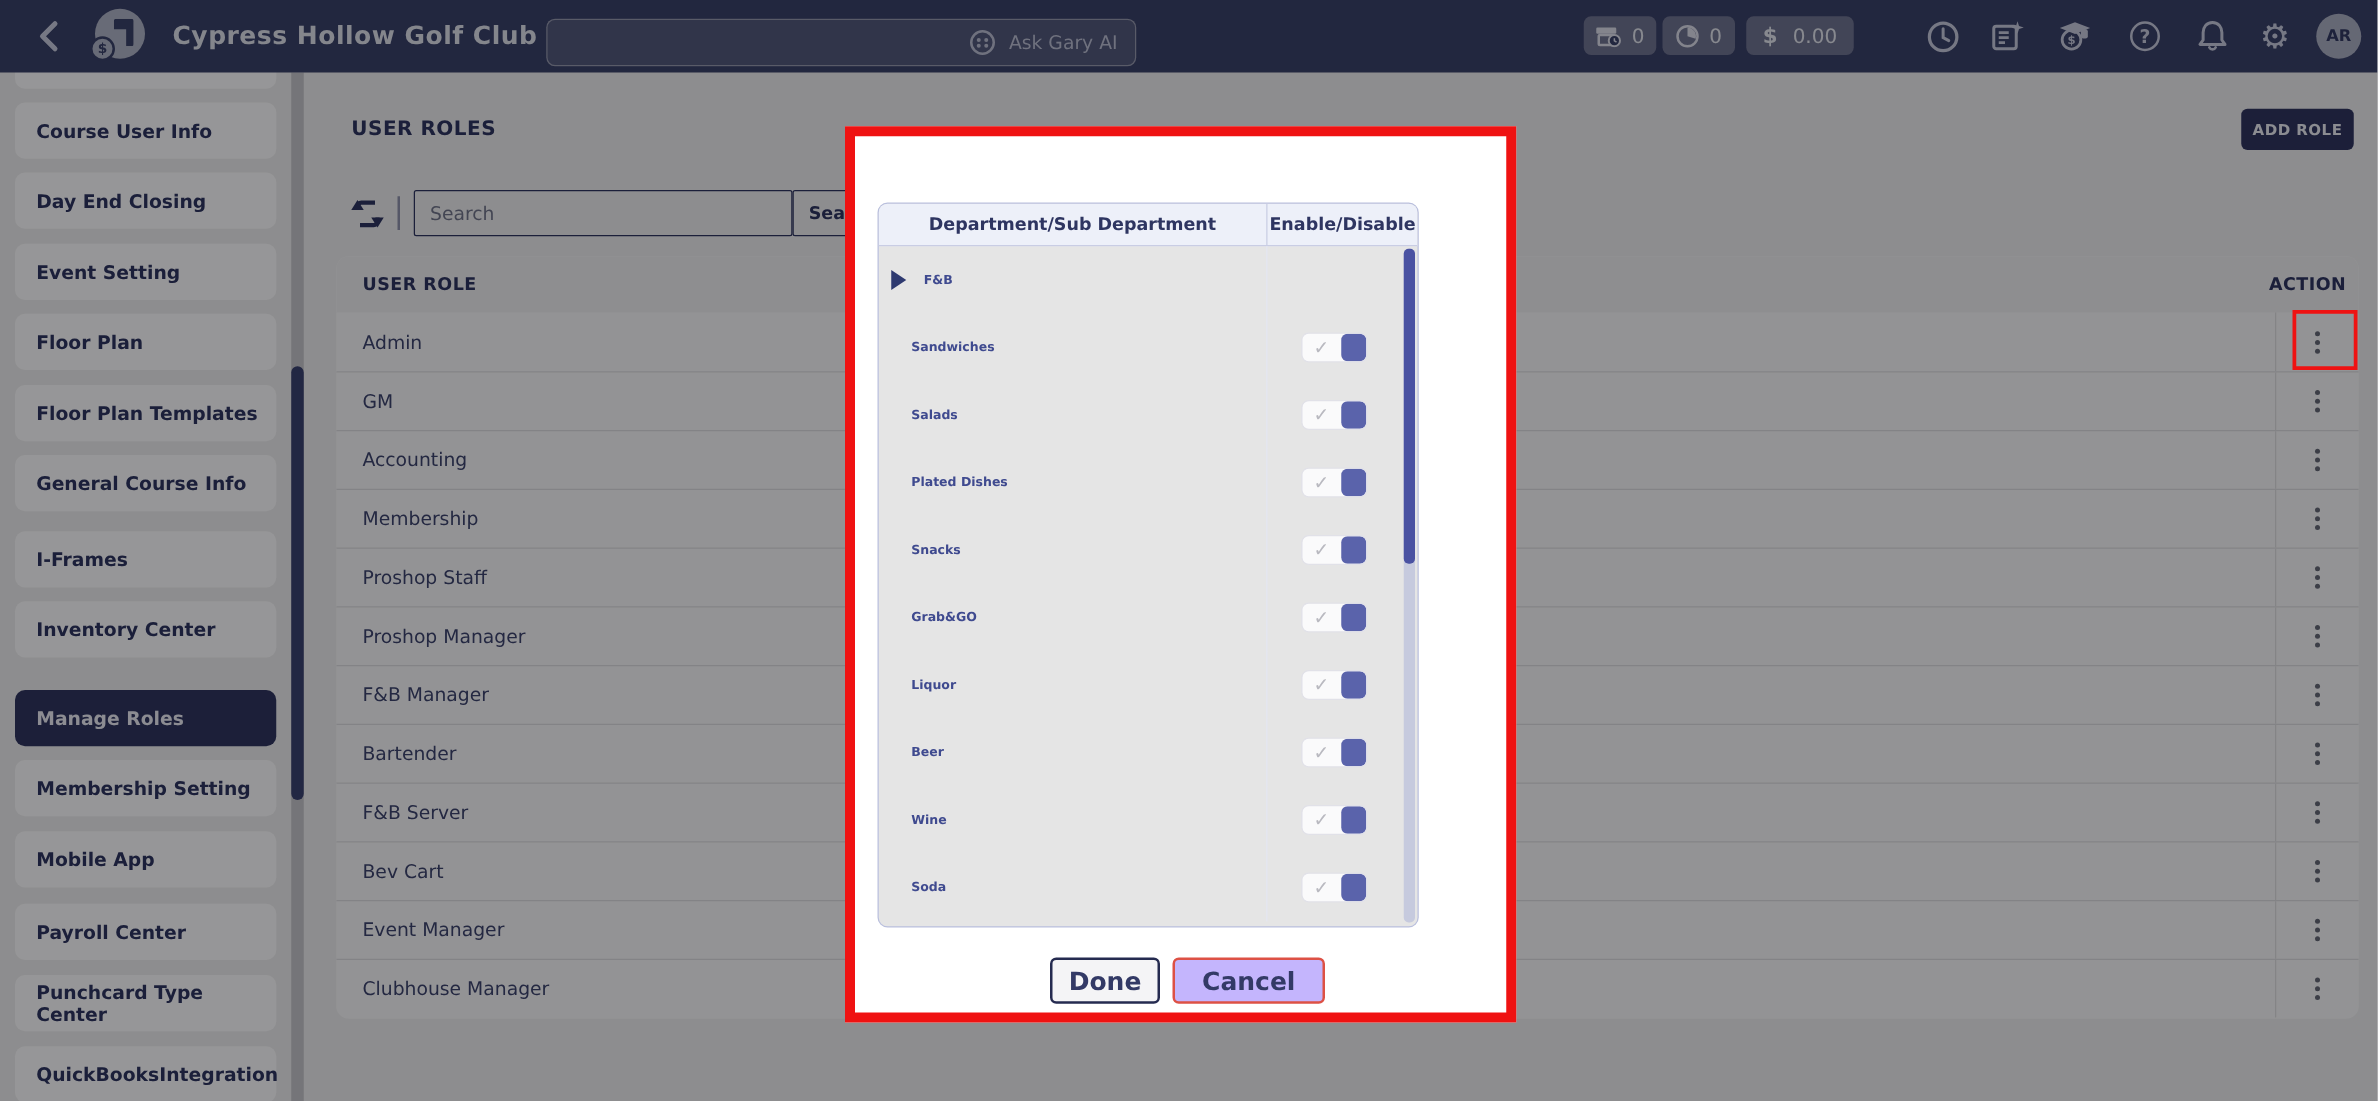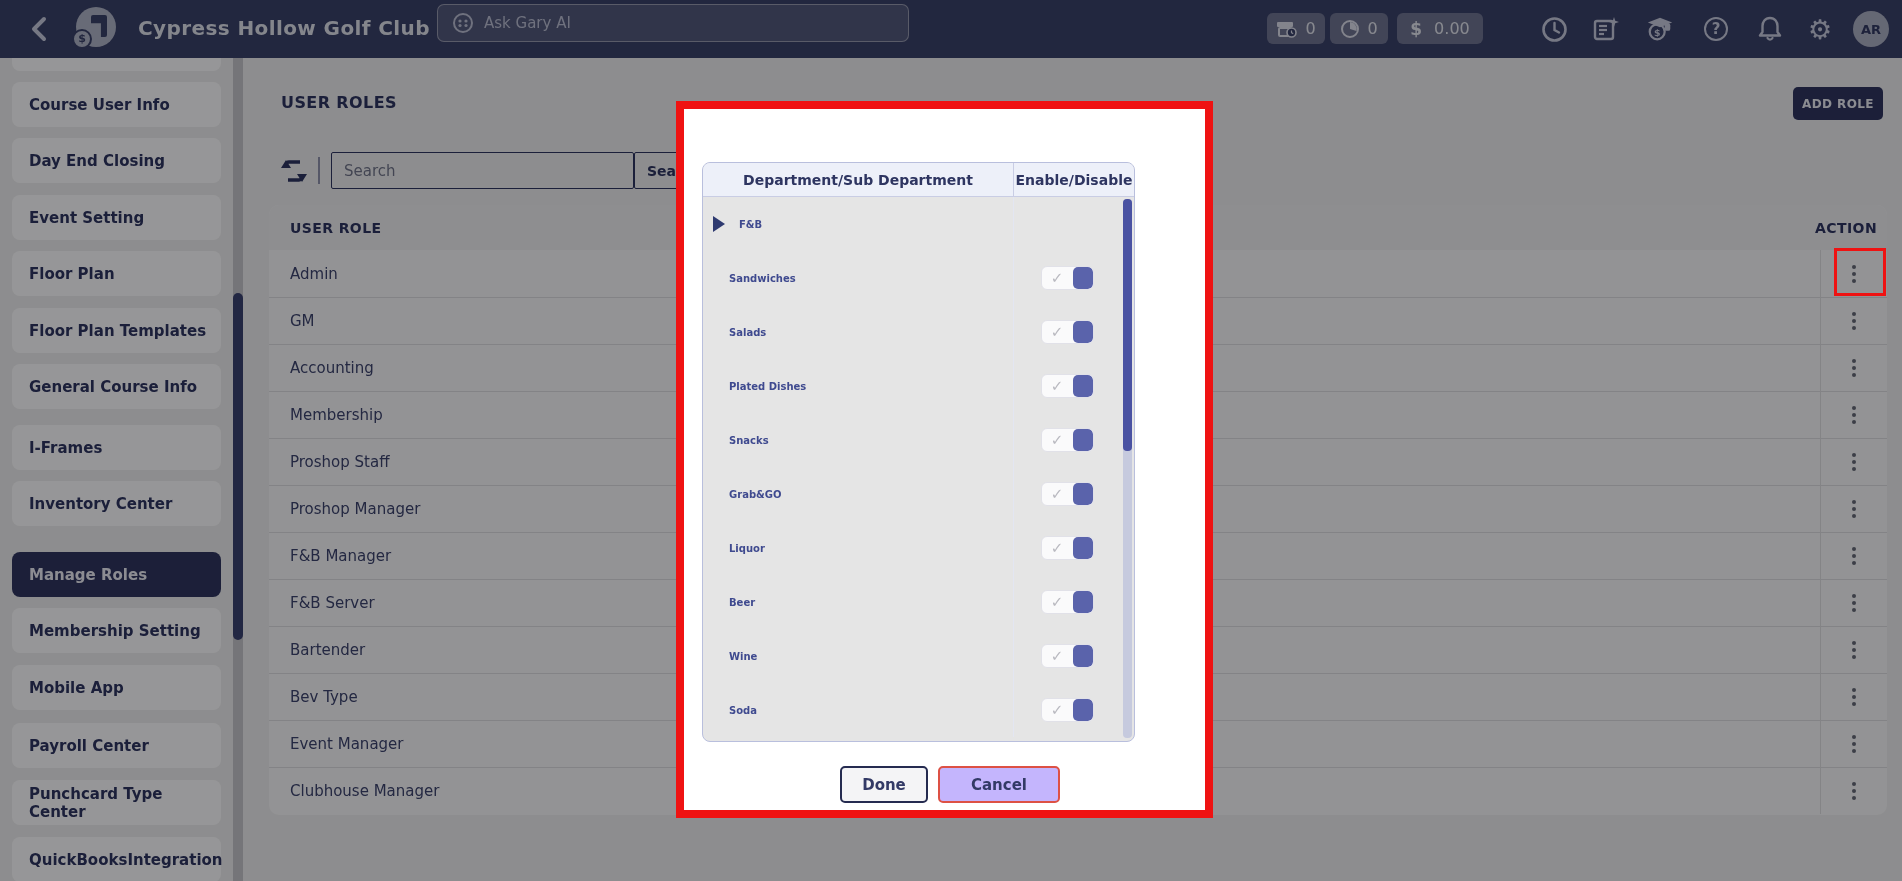--- a/index.html
+++ b/index.html
@@ -11,21 +11,21 @@
   .stage { position:absolute; inset:0; width:1902px; height:881px; overflow:hidden; }
 
   
   .header { position:absolute; left:0; top:0; width:1902px; height:58px; background:#3a4169; z-index:10; }
   .back { position:absolute; left:24px; top:13px; width:32px; height:32px; cursor:pointer; }
   .logo { position:absolute; left:72px; top:7px; width:44px; height:44px; }
   .logo .big { position:absolute; right:0; top:0; width:40px; height:40px; border-radius:50%; background:#aeb3c6; }
   .logo .flag { position:absolute; right:9px; top:8px; width:16px; height:22px; background:#3a4169; border-radius:2px; clip-path:polygon(0 0,100% 0,100% 100%,62% 100%,62% 38%,0 38%); }
   .logo .coin { position:absolute; left:0; bottom:2px; width:20px; height:20px; border-radius:50%; background:#aeb3c6; border:2px solid #3a4169; color:#3a4169; font-size:11px; font-weight:bold; text-align:center; line-height:16px; }
   .app-title { position:absolute; left:138px; top:16px; color:#dcdfea; font-size:20px; font-weight:bold; letter-spacing:.4px; }
-  .gary { position:absolute; left:437px; top:4px; width:472px; height:38px; background:rgba(255,255,255,.13); border:1px solid rgba(255,255,255,.38); border-radius:7px; display:flex; align-items:center; gap:10px; padding:0 14px; }
+  .gary { position:absolute; left:437px; top:15px; width:472px; height:38px; background:rgba(255,255,255,.13); border:1px solid rgba(255,255,255,.38); border-radius:7px; display:flex; align-items:center; gap:10px; padding:0 14px;justify-content:flex-end; }
   .gary-ph { color:#b9bdd2; font-size:15px; }
   .hbadge { position:absolute; top:13px; height:31px; background:rgba(255,255,255,.27); border-radius:6px; display:flex; align-items:center; justify-content:center; gap:7px; color:#e2e4ee; font-size:16px; padding:0 10px; cursor:pointer; }
   .hicon { position:absolute; top:15px; width:28px; height:28px; display:flex; align-items:center; justify-content:center; cursor:pointer; }
   .q-circle { width:24px; height:24px; border:2.5px solid #c5c9dd; border-radius:50%; color:#c5c9dd; font-weight:bold; font-size:15px; display:flex; align-items:center; justify-content:center; }
   .gear-glyph { color:#c5c9dd; font-size:27px; line-height:1; }
   .avatar { position:absolute; left:1853px; top:11px; width:36px; height:36px; border-radius:50%; background:#a9aec2; color:#323a63; font-size:13px; font-weight:bold; display:flex; align-items:center; justify-content:center; cursor:pointer; }
 
   
   .side-item { position:absolute; left:12px; width:209px; height:45px; background:#fbfbfd; border-radius:8px; display:flex; align-items:center; padding-left:17px; color:#2e3561; font-size:15px; font-weight:bold; cursor:pointer; }
   .side-item.active { background:#2f3560; color:#e9eaf3; }
@@ -65,21 +65,21 @@
   .dept-row .c2 { flex:1; border-left:1px solid #e3e6f2; display:flex; align-items:center; justify-content:center; padding-right:14px; }
   .dept-head .c2 { border-left:1px solid #c9cde4; }
   .tri { width:0; height:0; border-top:8px solid transparent; border-bottom:8px solid transparent; border-left:12px solid #2e3a70; margin-left:10px; cursor:pointer; }
   .dept-name { color:#3f4a8f; font-size:10px; font-weight:bold; margin-left:14px; }
   .dept-row.child .dept-name { margin-left:26px; }
   .toggle { width:53px; height:24px; border-radius:6px; display:flex; overflow:hidden; border:1px solid #e1e1e8; background:#fafafb; cursor:pointer; }
   .toggle .chk { width:31px; display:flex; align-items:center; justify-content:center; color:#b9b9c0; font-size:15px; font-weight:bold; }
   .toggle .knob { flex:1; background:#5a63ab; border-radius:5px; }
   .dept-scroll-track { position:absolute; right:2px; top:36px; width:9px; bottom:3px; background:#c6cade; border-radius:4px; }
   .dept-scroll-thumb { position:absolute; right:2px; top:36px; width:9px; height:252px; background:#4a52a2; border-radius:4px; cursor:grab; }
-  .modal-btn { position:absolute; top:657px; height:37px; border-radius:5px; font-family:inherit; font-size:15px; font-weight:bold; color:#333a66; cursor:pointer; }
+  .modal-btn { position:absolute; top:657px; height:37px; border-radius:5px; font-family:inherit; font-size:20px; font-weight:bold; color:#333a66; cursor:pointer; }
   .btn-done { left:156px; width:88px; background:#f4f4f6; border:2px solid #252b50; }
   .btn-cancel { left:254px; width:122px; background:#c4b5fd; border:2px solid #dd5145; }
 
   svg { display:block; }
 </style>
 </head>
 <body>
 
 <div class="stage">
 
@@ -280,41 +280,41 @@
             <div class="role-label">F&amp;B Manager</div>
             <div class="role-action">
               <span class="kebab">
                 <i></i>
                 <i></i>
                 <i></i>
               </span>
             </div>
           </div>
           <div class="role-row">
+            <div class="role-label">Bartender</div>
+            <div class="role-action">
+              <span class="kebab">
+                <i></i>
+                <i></i>
+                <i></i>
+              </span>
+            </div>
+          </div>
+          <div class="role-row">
             <div class="role-label">F&amp;B Server</div>
             <div class="role-action">
               <span class="kebab">
                 <i></i>
                 <i></i>
                 <i></i>
               </span>
             </div>
           </div>
           <div class="role-row">
-            <div class="role-label">Bartender</div>
-            <div class="role-action">
-              <span class="kebab">
-                <i></i>
-                <i></i>
-                <i></i>
-              </span>
-            </div>
-          </div>
-          <div class="role-row">
-            <div class="role-label">Bev Type</div>
+            <div class="role-label">Bev Cart</div>
             <div class="role-action">
               <span class="kebab">
                 <i></i>
                 <i></i>
                 <i></i>
               </span>
             </div>
           </div>
           <div class="role-row">
             <div class="role-label">Event Manager</div>

